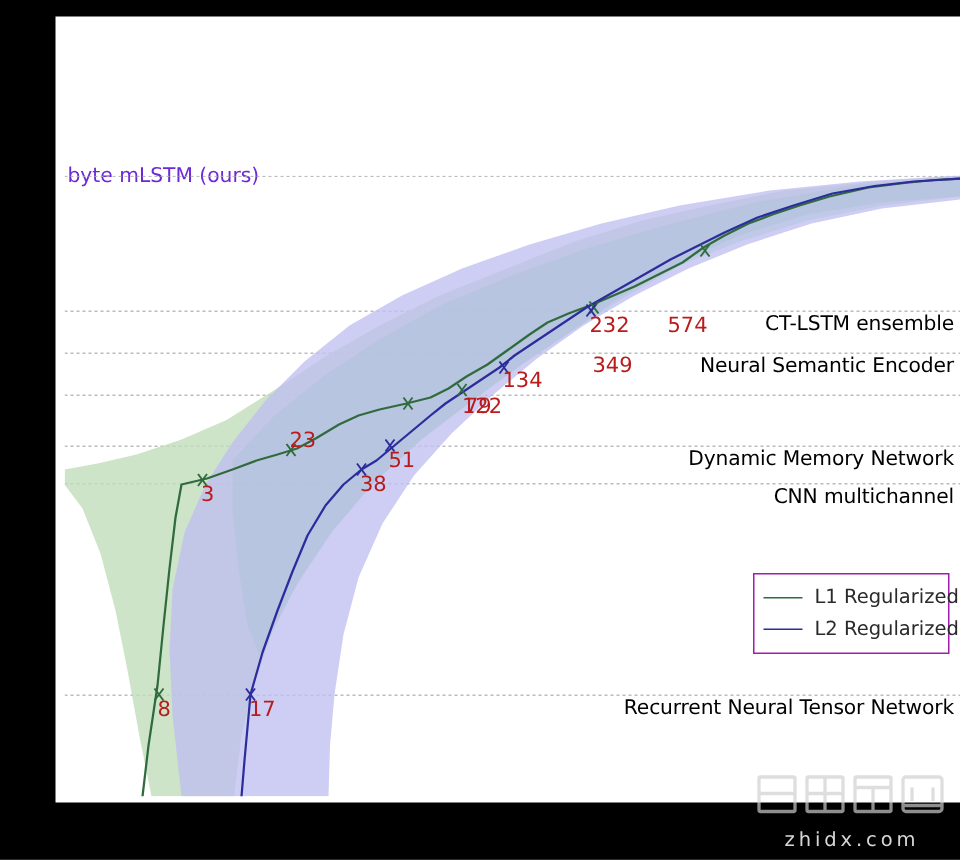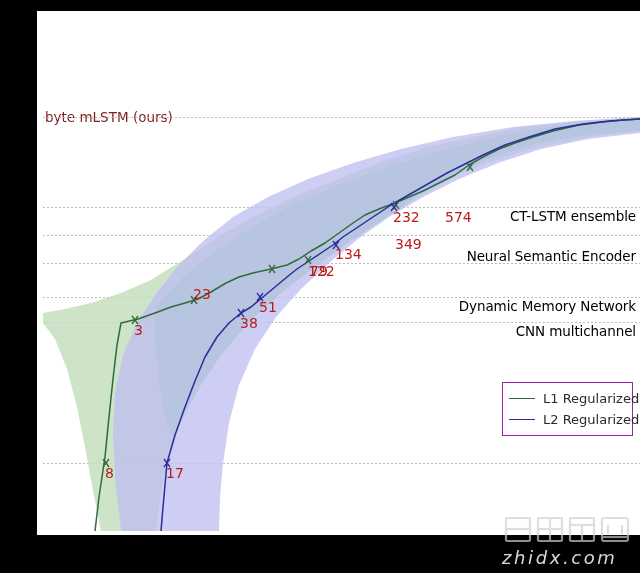--- a/index.html
+++ b/index.html
@@ -60,21 +60,21 @@
     white-space: nowrap;
     line-height: 1;
     letter-spacing: -0.1px;
   }
 
   
   #top-label {
     position: absolute;
     left: 8px;
     font-size: 13.5px;
-    color: #7f1d1d;
+    color: #6d28d9;
     white-space: nowrap;
     line-height: 1;
   }
 
   
   .pt-label {
     position: absolute;
     font-size: 14px;
     color: #b91c1c;
     white-space: nowrap;
@@ -126,26 +126,25 @@
     left: 0;
     top: 0;
     width: 132px;
     height: 33px;
   }
   #wm-text {
     position: absolute;
     left: 0;
     bottom: 1px;
     width: 132px;
-    text-align: left;
-    font-size: 18px;
+    text-align: center;
+    font-size: 13px;
     letter-spacing: 2.6px;
     color: #e9e9e9;
     font-family: "DejaVu Sans", sans-serif;
-    font-style: italic;
   }
 </style>
 </head>
 <body>
 
 <div id="page">
 
   <div id="figure">
 
     <div id="top-label" style="top:100px;">byte mLSTM (ours)</div>
@@ -259,27 +258,28 @@
               <line x1="348" y1="86" x2="354" y2="94"></line>
               <line x1="354" y1="86" x2="348" y2="94"></line>
             </g>
         </g>
 
       </svg>
     </div>
 
     <div class="row-label" style="top:199px;">CT-LSTM ensemble</div>
 
-    <div class="row-label" style="top:227px;margin-top:12px;">Neural Semantic Encoder</div>
+    <div class="row-label" style="top:227px;">Neural Semantic Encoder</div>
 
 
     <div class="row-label" style="top:289px;">Dynamic Memory Network</div>
 
     <div class="row-label" style="top:314px;">CNN multichannel</div>
 
+    <div class="row-label" style="top:455px;">Recurrent Neural Tensor Network</div>
 
     <div class="pt-label" style="left:68px;  top:455px;">8</div>
     <div class="pt-label" style="left:97px;  top:312px;">3</div>
     <div class="pt-label" style="left:129px; top:455px;">17</div>
     <div class="pt-label" style="left:156px; top:276px;">23</div>
     <div class="pt-label" style="left:203px; top:305px;">38</div>
     <div class="pt-label" style="left:222px; top:289px;">51</div>
     <div class="pt-label" style="left:234px; top:253px;margin-left:39px;">79</div>
     <div class="pt-label" style="left:271px; top:253px;">122</div>
     <div class="pt-label" style="left:298px; top:236px;">134</div>

